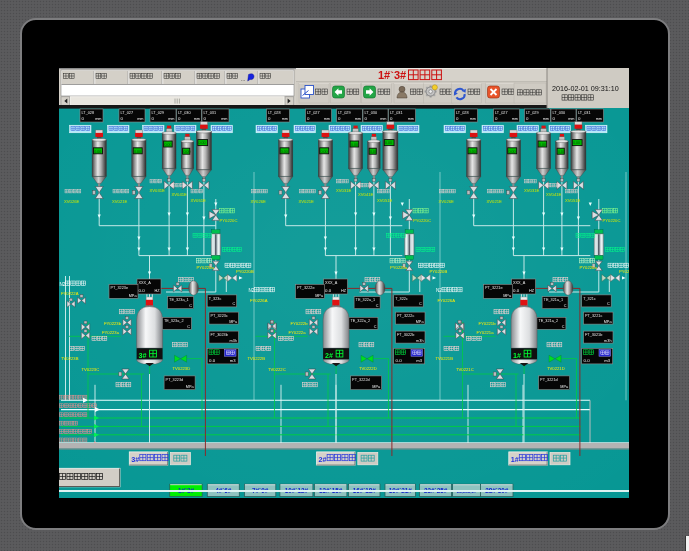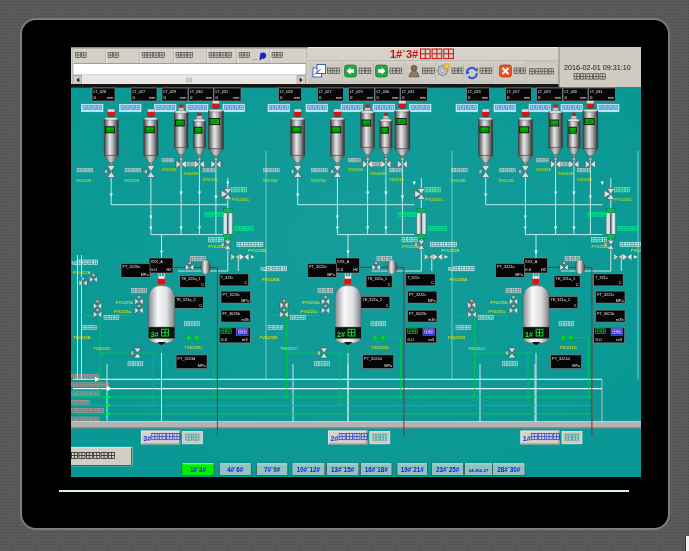--- a/index.html
+++ b/index.html
@@ -1,16 +1,16 @@
 <!DOCTYPE html>
 <html><head><meta charset="utf-8"><style>
 html,body{margin:0;padding:0;width:689px;height:551px;overflow:hidden;background:#59595b;}
 #tex{position:absolute;left:0;top:0;width:689px;height:551px;background-image:radial-gradient(rgba(0,0,0,.13) 0.5px, rgba(0,0,0,0) 0.6px),radial-gradient(rgba(255,255,255,.05) 0.5px, rgba(0,0,0,0) 0.6px);background-size:3px 3px,3px 3px;background-position:0 0,1.5px 1.5px;}
 #bezel{position:absolute;left:20px;top:18px;width:646px;height:508px;background:#000;border:2px solid #7d7d7f;border-radius:16px;}
-#screen{position:absolute;left:59px;top:47px;width:570px;height:430px;background:#079794;margin-left:12px;}
+#screen{position:absolute;left:59px;top:68px;width:570px;height:430px;background:#079794;}
 #bline{position:absolute;left:59px;top:490px;width:570px;height:2px;background:#ddf3f2;}
 #sliver{position:absolute;left:685px;top:536px;width:4px;height:15px;background:#f2f2f2;border-left:1px solid #333;}
 </style></head><body>
 <div id="tex"></div>
 <div id="bezel"></div>
 <div id="screen"><svg width="570" height="430" viewBox="0 0 570 430">
 <defs>
 <linearGradient id="mtl" x1="0" y1="0" x2="1" y2="0">
 <stop offset="0" stop-color="#3a3a3a"></stop>
           <stop offset="0.18" stop-color="#8f8f8f"></stop>

